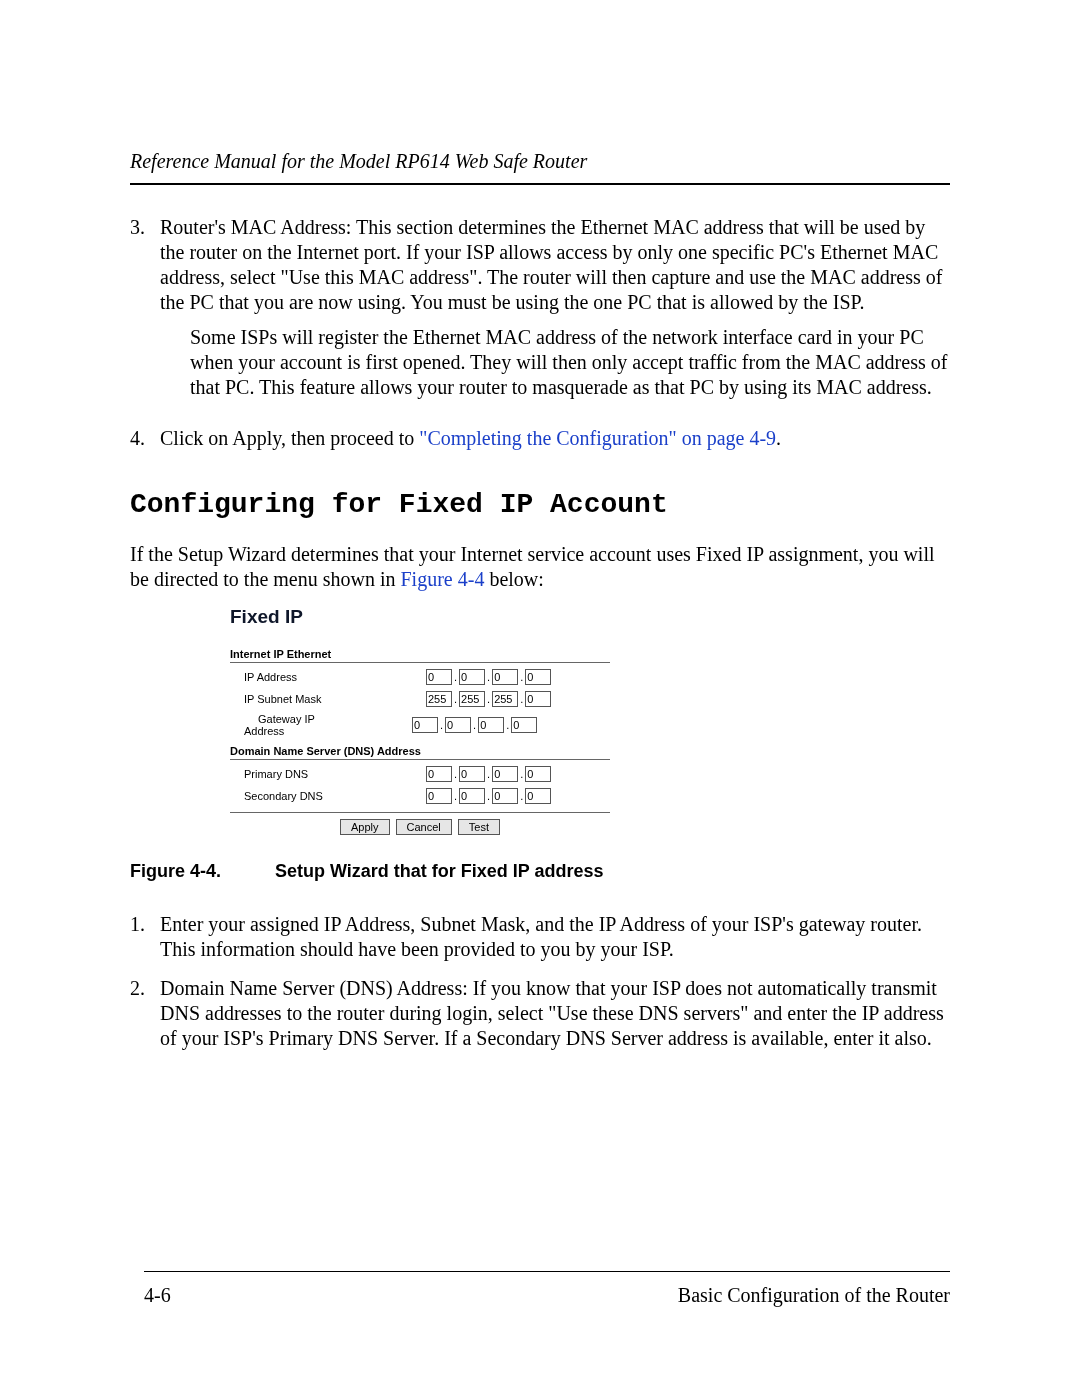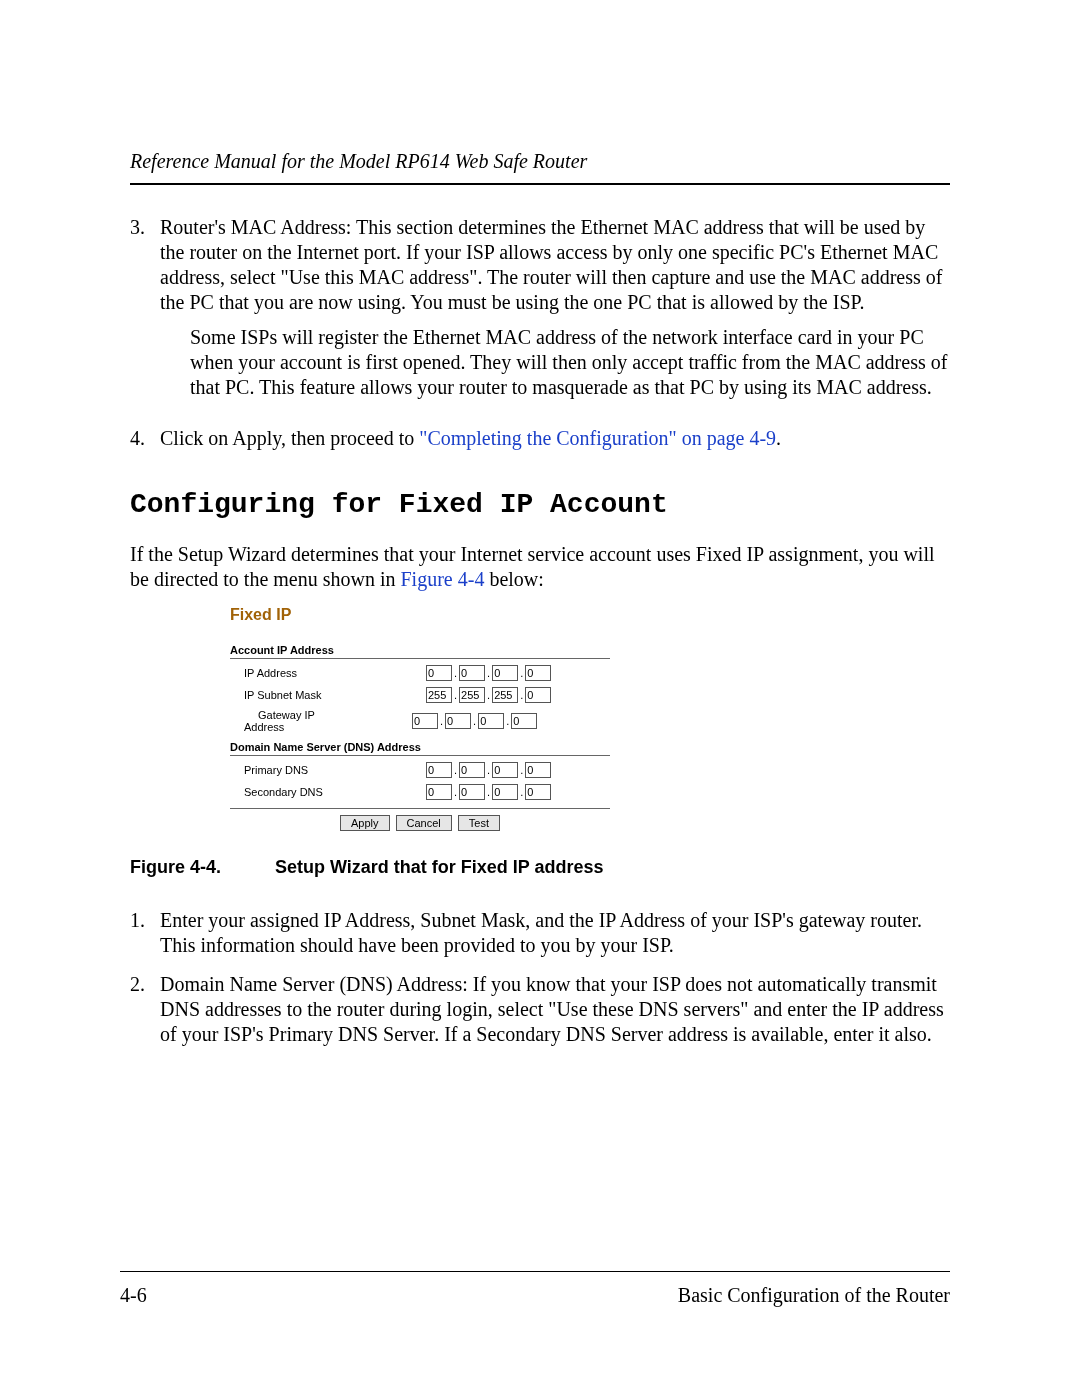--- a/index.html
+++ b/index.html
@@ -74,23 +74,23 @@
     margin: 0 0 14px 0;
   }
 
   
   .figure-wrap {
     margin: 8px 0 26px 100px;
     width: 380px;
     font-family: Arial, Helvetica, sans-serif;
   }
   .fig-title {
-    color: #a16207;
+    color: #0f172a;
     font-weight: bold;
-    font-size: 16px;
+    font-size: 19px;
     margin-bottom: 20px;
   }
   .fig-sect-label {
     font-weight: bold;
     font-size: 11px;
     margin-bottom: 2px;
   }
   .fig-sect-rule {
     border: none;
     border-top: 1px solid #666;
@@ -147,21 +147,21 @@
   .caption {
     font-family: Arial, Helvetica, sans-serif;
     font-weight: bold;
     font-size: 18px;
     margin: 0 0 30px 0;
   }
   .caption .capnum { display:inline-block; width:140px; }
 
   .footer {
     position: absolute;
-    left: 120px;
+    left: 144px;
     right: 130px;
     bottom: 90px;
   }
   .footer-line {
     display: flex;
     justify-content: space-between;
     font-size: 20px;
   }
 </style>
 </head>
@@ -192,21 +192,21 @@
 
   <h2 class="section-heading">Configuring for Fixed IP Account</h2>
 
   <p class="body-para">
     <span>If the Setup Wizard determines that your Internet service account uses Fixed IP assignment, you will be directed to the menu shown in </span><a href="#" class="link-blue">Figure 4-4</a><span> below:</span>
   </p>
 
   <div class="figure-wrap">
     <div class="fig-title">Fixed IP</div>
 
-    <div class="fig-sect-label">Account IP Address</div>
+    <div class="fig-sect-label">Internet IP Ethernet</div>
     <hr class="fig-sect-rule">
 
     <div class="fig-row">
       <div class="label">IP Address</div>
       <div class="ip-group">
         <input value="0" style="">
           <span class="dot">.</span>
         <input value="0" style="">
           <span class="dot">.</span>
         <input value="0" style="">

